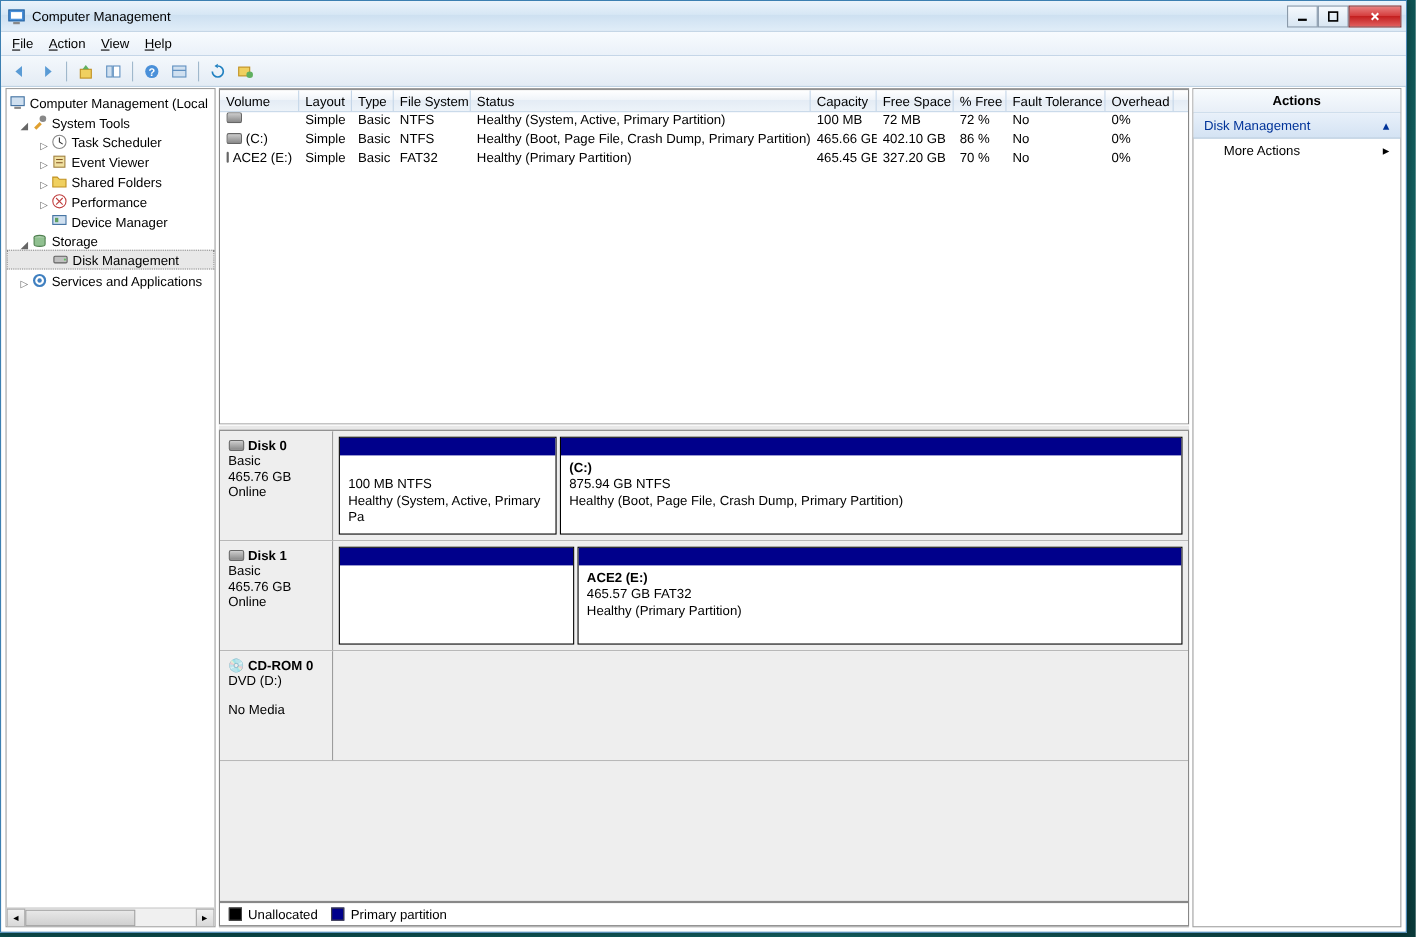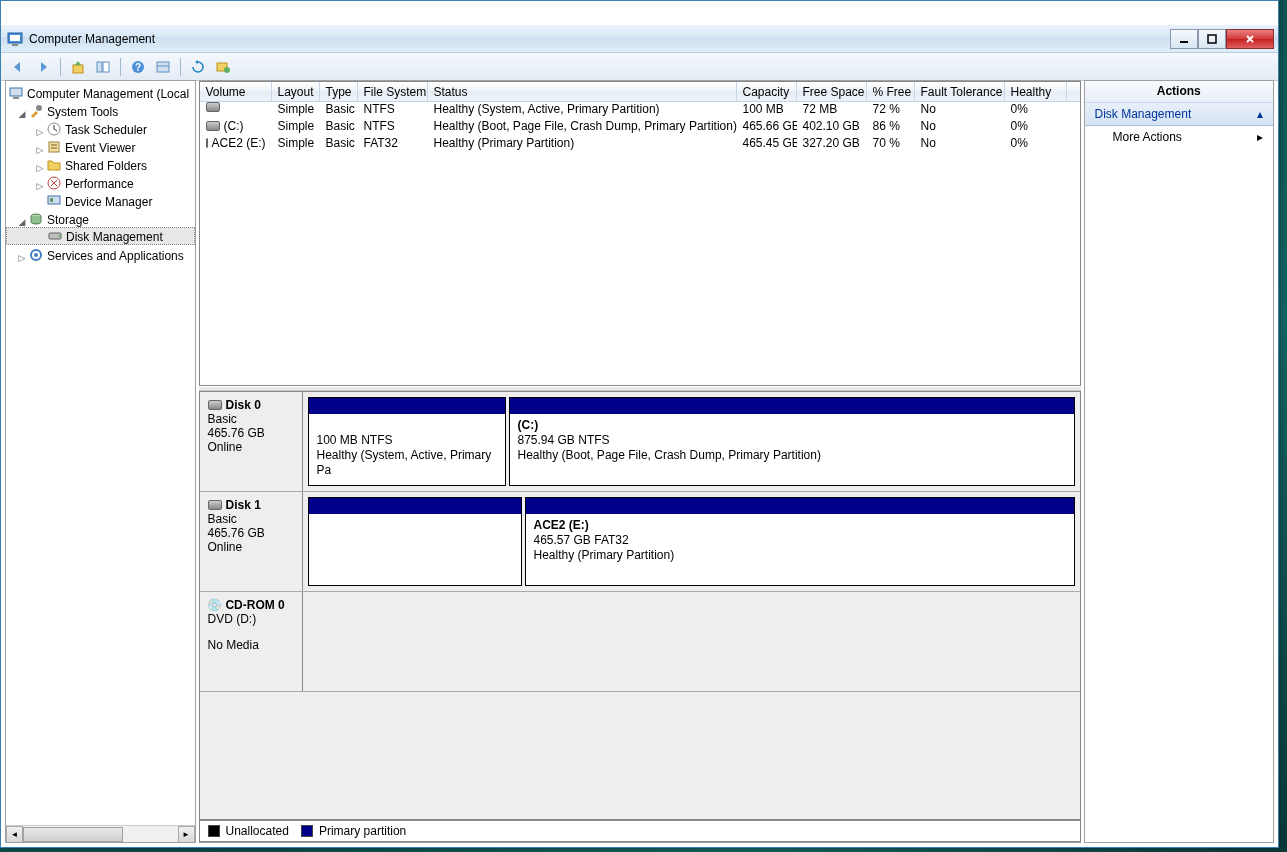--- a/index.html
+++ b/index.html
@@ -1,18 +1,18 @@
 <!DOCTYPE html>
 <html><head>
 <meta charset="utf-8">
 <style>
 * { box-sizing: border-box; margin: 0; padding: 0; }
 body { font-family: "Segoe UI", Tahoma, sans-serif; font-size: 12px; background: linear-gradient(135deg, #0a3a3a 0%, #145a5a 25%, #0a4a4a 50%, #156565 75%, #0a3a3a 100%); width: 1287px; height: 852px; overflow: hidden; position: relative; }
 .window { position: absolute; top: 0; left: 0; width: 1279px; height: 848px; background: #fff; border: 1px solid #3c7fb1; box-shadow: 0 0 8px rgba(0,0,0,0.4); }
-.titlebar { height: 28px; background: linear-gradient(to bottom, #eaf3fb 0%, #d7e7f5 45%, #cde0f1 46%, #e0edf8 100%); display: flex; align-items: center; padding-left: 6px; border-bottom: 1px solid #b8cee0; margin-top: 24px; }
+.titlebar { height: 28px; background: linear-gradient(to bottom, #eaf3fb 0%, #d7e7f5 45%, #cde0f1 46%, #e0edf8 100%); display: flex; align-items: center; padding-left: 6px; border-bottom: 1px solid #b8cee0; }
 .titlebar-icon { width: 16px; height: 16px; margin-right: 6px; }
 .titlebar-text { flex: 1; color: #000; }
 .win-buttons { display: flex; height: 20px; margin-right: 4px; }
 .win-btn { width: 28px; height: 20px; margin-left: 0; border: 1px solid #8a9aaa; background: linear-gradient(to bottom, #f5f9fd, #d8e6f2); display: flex; align-items: center; justify-content: center; cursor: pointer; }
 .win-btn.close { width: 48px; background: linear-gradient(to bottom, #e88080 0%, #d43a3a 49%, #c42020 50%, #e06060 100%); border-color: #8a3030; }
 .win-btn svg { width: 10px; height: 10px; }
 .menubar { height: 22px; background: linear-gradient(to bottom, #f8fbfe, #eaf1f9); border-bottom: 1px solid #c5d6e8; display: flex; align-items: center; padding-left: 10px; gap: 14px; }
 .menu-item { cursor: pointer; color: #000; }
 .menu-item span { text-decoration: underline; }
 .toolbar { height: 28px; background: linear-gradient(to bottom, #f4f8fc, #e4ecf5); border-bottom: 1px solid #b8cee0; display: flex; align-items: center; padding-left: 6px; gap: 3px; }
@@ -77,20 +77,26 @@
           </svg>
         </div>
       <div class="win-btn close">
           <svg viewBox="0 0 10 10">
             <path d="M2 2 L8 8 M8 2 L2 8" stroke="#fff" stroke-width="1.8"></path>
           </svg>
         </div>
     </div>
   </div>
 
+  <div class="menubar">
+    <div class="menu-item"><span>F</span>ile</div>
+    <div class="menu-item"><span>A</span>ction</div>
+    <div class="menu-item"><span>V</span>iew</div>
+    <div class="menu-item"><span>H</span>elp</div>
+  </div>
 
   <div class="toolbar">
     <div class="tool-btn">
         <svg width="16" height="16" viewBox="0 0 16 16">
           <path d="M10 3 L4 8 L10 13 Z" fill="#5a9bd5"></path>
         </svg>
       </div>
     <div class="tool-btn">
         <svg width="16" height="16" viewBox="0 0 16 16">
           <path d="M6 3 L12 8 L6 13 Z" fill="#5a9bd5"></path>
@@ -251,21 +257,21 @@
         <div class="vl-header">
           <div class="vl-hcell" style="width:72px">Volume</div>
           <div class="vl-hcell" style="width:48px">Layout</div>
           <div class="vl-hcell" style="width:38px">Type</div>
           <div class="vl-hcell" style="width:70px">File System</div>
           <div class="vl-hcell" style="width:309px">Status</div>
           <div class="vl-hcell" style="width:60px">Capacity</div>
           <div class="vl-hcell" style="width:70px">Free Space</div>
           <div class="vl-hcell" style="width:48px">% Free</div>
           <div class="vl-hcell" style="width:90px">Fault Tolerance</div>
-          <div class="vl-hcell" style="width:62px">Healthy</div>
+          <div class="vl-hcell" style="width:62px">Overhead</div>
         </div>
         <div class="vl-body" id="vl-body">
             <div class="vl-row">
               <div class="vl-cell" style="width: 72px;">
                 <span class="disk-icon-small"></span>
                 <span></span>
               </div>
               <div class="vl-cell" style="width: 48px;">Simple</div>
               <div class="vl-cell" style="width: 38px;">Basic</div>
               <div class="vl-cell" style="width: 70px;">NTFS</div>

